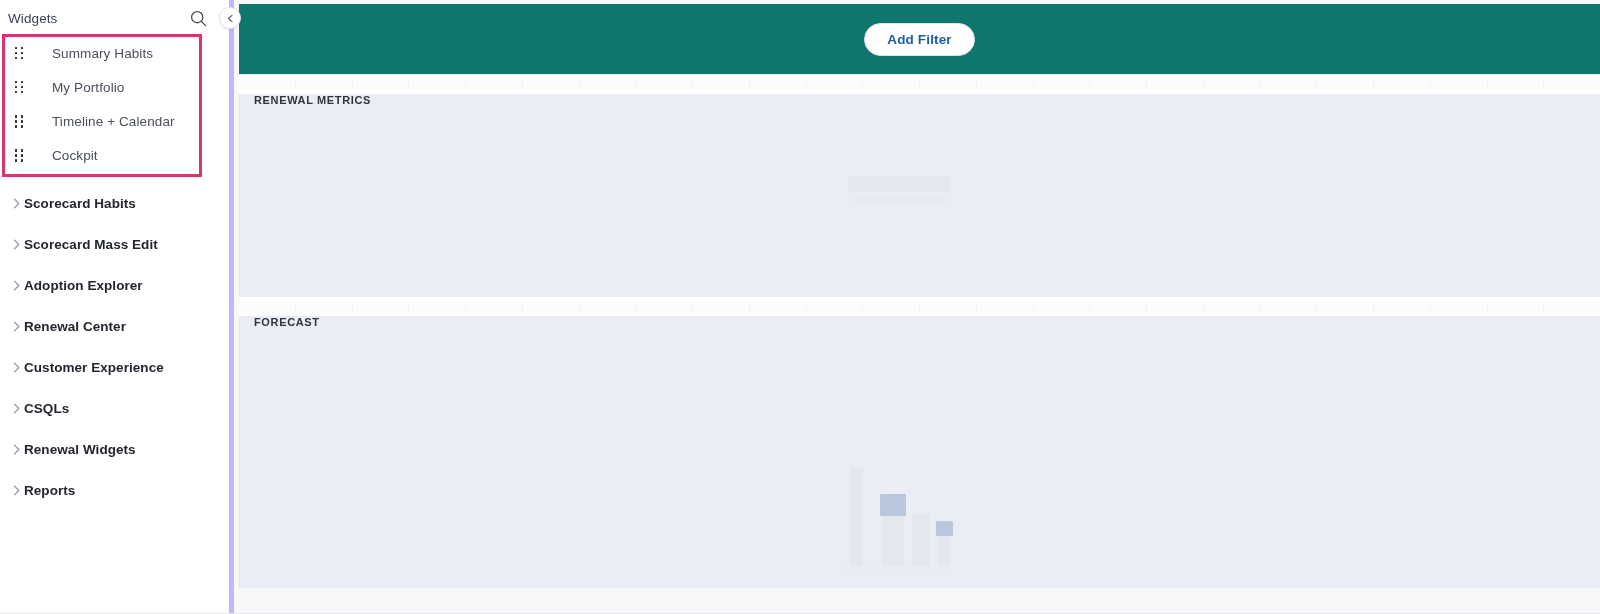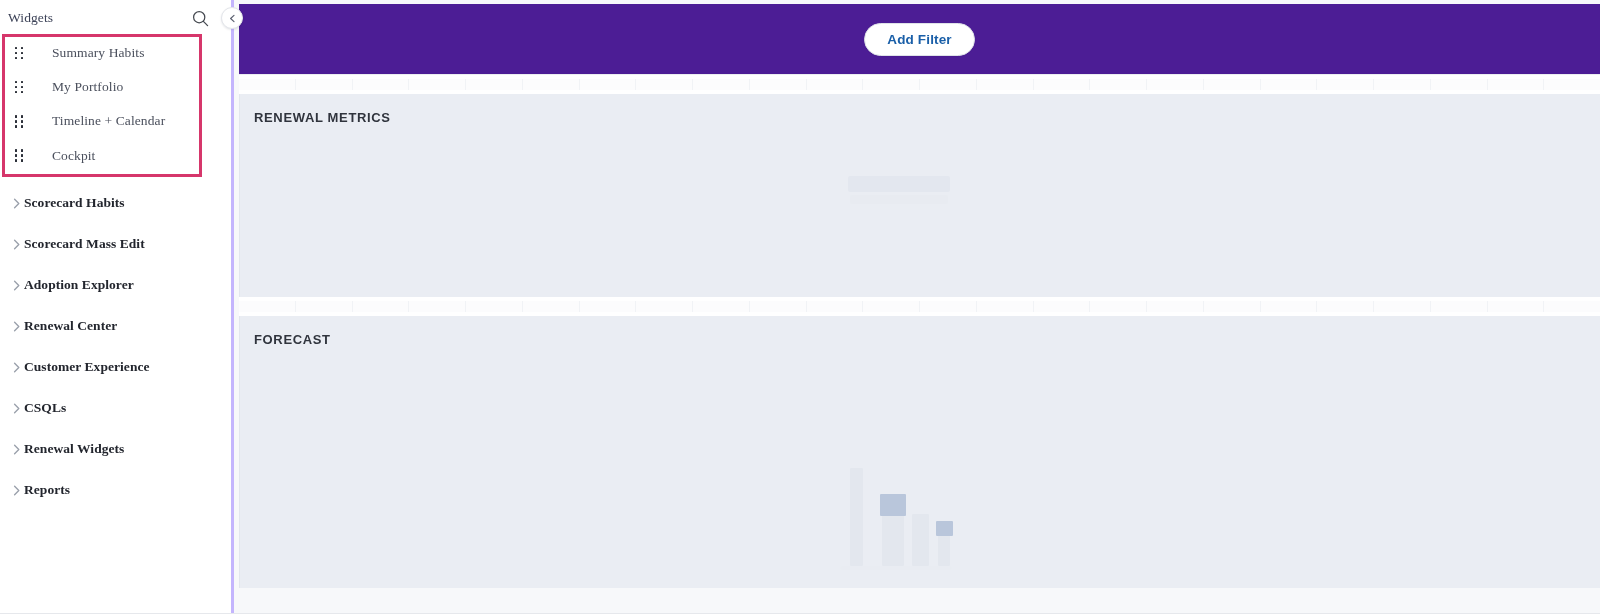--- a/index.html
+++ b/index.html
@@ -20,23 +20,22 @@
     display: flex;
     background: #ffffff;
   }
 
   
   .sidebar {
     position: relative;
     width: 234px;
     height: 614px;
     background: #ffffff;
-    border-right: 3px solid #c4b5fd;
+    border-right: 5px solid #c4b5fd;
     flex: 0 0 234px;
-    font-family: Liberation Serif, serif;
   }
 
   .sidebar-header {
     position: relative;
     height: 36px;
     display: flex;
     align-items: center;
     padding: 0 16px 0 8px;
   }
 
@@ -158,21 +157,21 @@
     flex: 1;
     height: 614px;
     background: #f7f8fa;
     overflow: hidden;
   }
 
   .filter-bar {
     position: relative;
     height: 71px;
     margin: 4px 0 0 5px;
-    background: #4c1d95;
+    background: #0f766e;
     display: flex;
     align-items: center;
     justify-content: center;
     border-bottom: 1px solid #eceef1;
   }
 
   .add-filter-btn {
     background: #ffffff;
     border: 1px solid #dfe3e8;
     border-radius: 20px;
@@ -207,25 +206,25 @@
 
   .panel {
     position: relative;
     margin-left: 5px;
     background: #eaedf3;
     border-left: 1px solid #e2e6ed;
     overflow: hidden;
   }
 
   .panel-title {
-    font-size: 13px;
+    font-size: 11px;
     font-weight: 700;
     color: #30343d;
     letter-spacing: .65px;
-    padding: 16px 0 0 14px;
+    padding: 0 0 0 14px;
   }
 
   .panel-renewal { height: 203px; }
   .panel-forecast { height: 272px; }
 
   
   .skeleton-bar {
     position: absolute;
     left: 608px;
     top: 82px;

